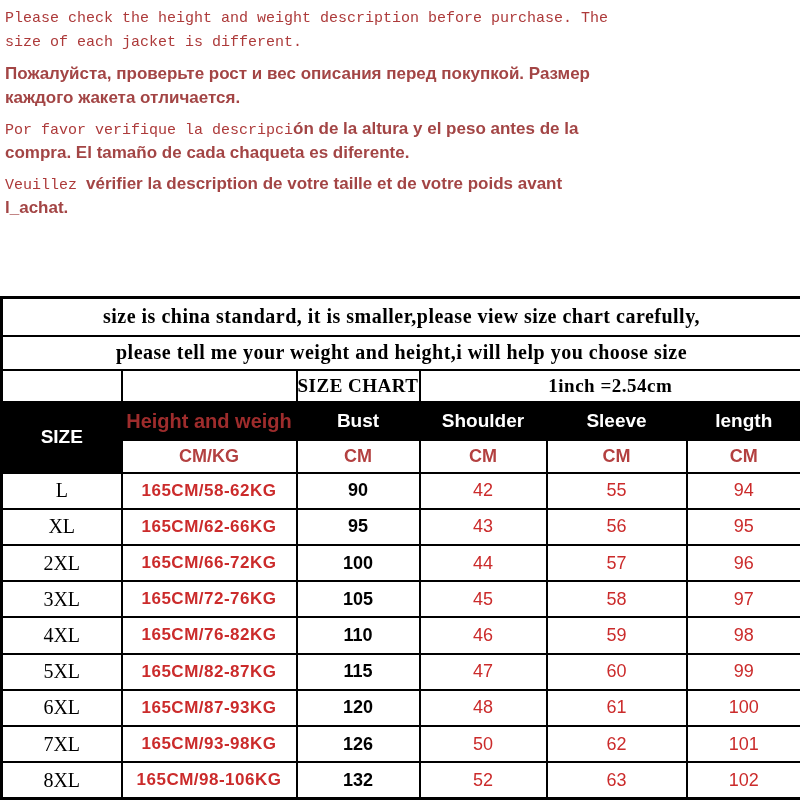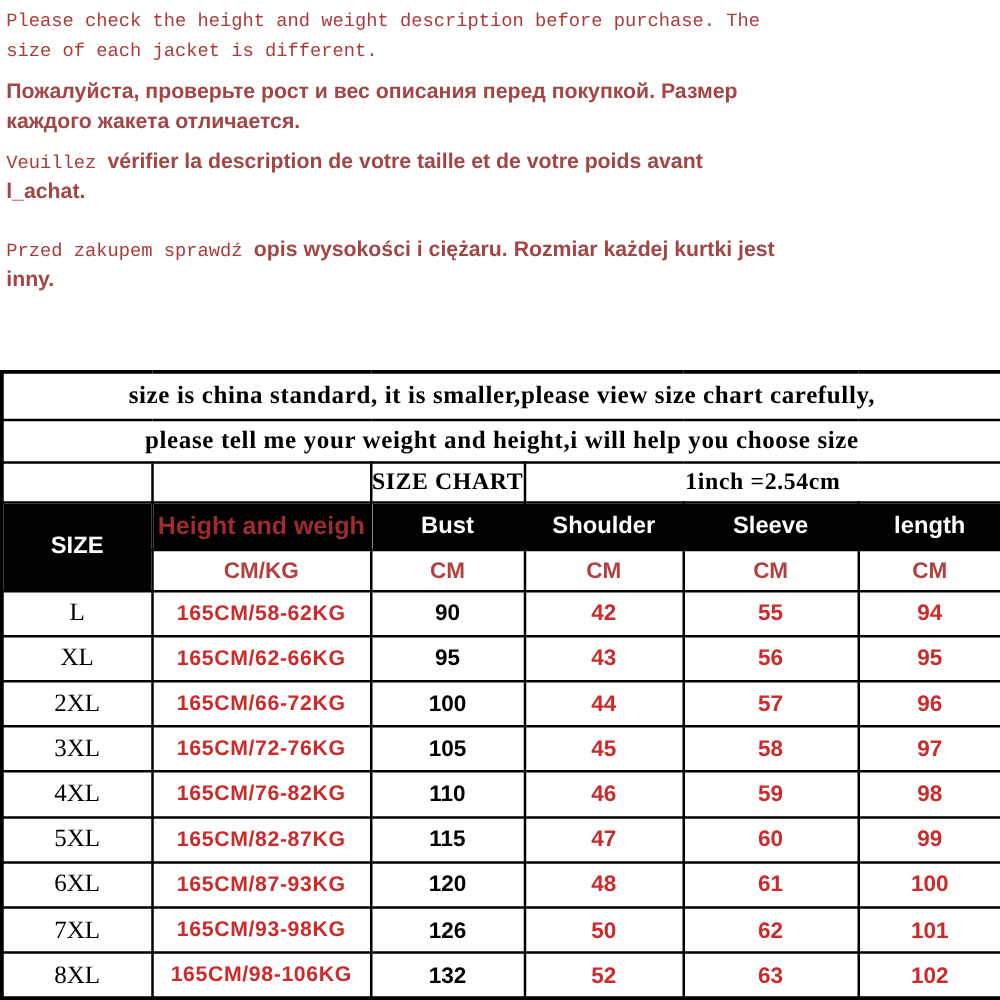--- a/index.html
+++ b/index.html
@@ -68,32 +68,32 @@
   }
   tr.data-row td{height:36px;background:#fff;}
   tr.data-row td.c-size{
     font-family:"Liberation Serif","DejaVu Serif",serif;
     font-weight:400;font-size:20px;color:#000;
   }
   tr.data-row td.c-hw{
     font-weight:700;font-size:17px;color:var(--data_red,#cb2b2b);letter-spacing:.5px;
   }
   tr.data-row td.c-bust{font-weight:700;font-size:18px;color:#000;}
-  tr.data-row td.c-red{font-weight:700;font-size:18px;color:var(--data_red,#cb2b2b);border-radius:15px;}
+  tr.data-row td.c-red{font-weight:400;font-size:18px;color:var(--data_red,#cb2b2b);border-radius:15px;}
 </style>
 </head>
 <body>
 
 <div class="page">
 
   <div class="notices">
     <p class="notice"><span class="mono">Please check the height and weight description before purchase. The size of each jacket is different.</span><span class="bold"></span></p>
     <p class="notice"><span class="mono"></span><span class="bold">Пожалуйста, проверьте рост и вес описания перед покупкой. Размер каждого жакета отличается.</span></p>
+    <p class="notice"><span class="mono">Por favor verifique la descripci</span><span class="bold">ón de la altura y el peso antes de la compra. El tamaño de cada chaqueta es diferente.</span></p>
     <p class="notice gap-lg"><span class="mono">Veuillez </span><span class="bold">vérifier la description de votre taille et de votre poids avant l_achat.</span></p>
-    <p class="notice"><span class="mono">Przed zakupem sprawdź </span><span class="bold">opis wysokości i ciężaru. Rozmiar każdej kurtki jest inny.</span></p>
   </div>
 
   <table class="size-chart">
     <colgroup>
       <col style="width:120px">
         <col style="width:175px">
         <col style="width:123px">
       <col style="width:127px">
         <col style="width:140px">
         <col style="width:115px">

